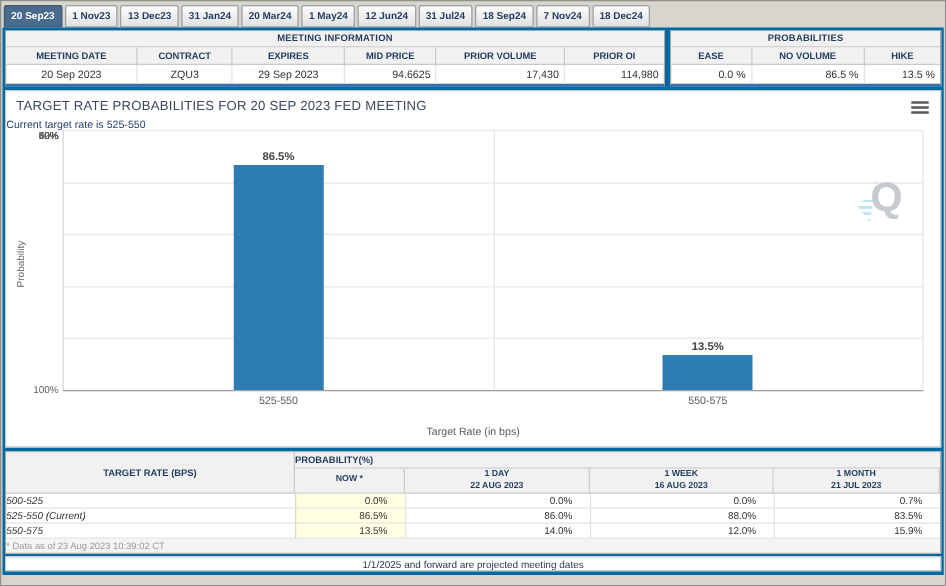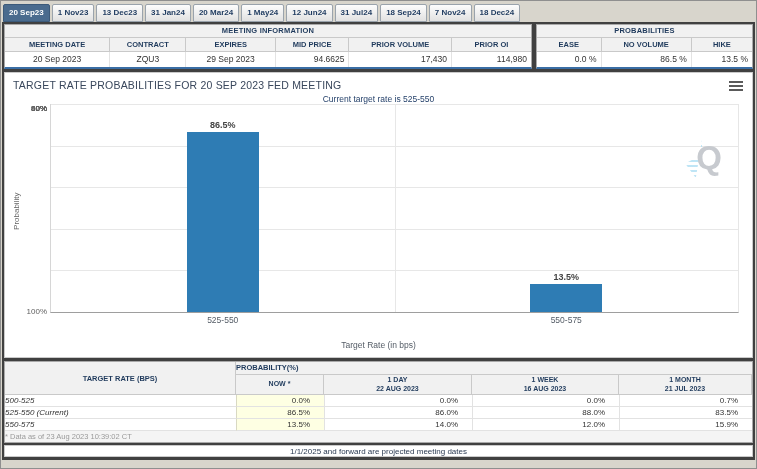--- a/index.html
+++ b/index.html
@@ -7,21 +7,21 @@
   .page { position:relative; width:755px; height:467px; border:1px solid #8f8f8f; background:#d8d5cc; overflow:hidden; }
 
   
   .tabbar { height:21px; padding:2px 2px 0 2px; display:flex; gap:2px; align-items:flex-end; box-sizing:border-box; }
   .tab { height:16px; line-height:16px; padding:0 5px; font-size:8px; font-weight:bold; color:#1e3a5f;
          background:linear-gradient(#fdfdfd,#e1e1e1); border:1px solid #9aa3ac; border-radius:2px 2px 0 0;
          white-space:nowrap; cursor:pointer; }
   .tab.selected { background:#4a6b8e; color:#fff; border-color:#3c5a7a; }
 
   
-  .content { position:absolute; top:21px; left:1px; right:1px; bottom:8px; background:#404040; padding:2px; box-sizing:border-box; }
+  .content { position:absolute; top:21px; left:1px; right:1px; bottom:8px; background:#0369a1; padding:2px; box-sizing:border-box; }
 
   
   .info-row { display:flex; gap:4px; height:45px; }
   .panel { box-sizing:border-box; border:1px solid #a9a9a9; border-bottom:2px solid #3a6ea5; background:#fff; }
   .panel.meeting { width:528px; }
   .panel.probs { flex:1; }
   .p-title { height:12px; line-height:12px; font-size:7.5px; font-weight:bold; color:#1f3a5c; text-align:center;
              background:#f1f1f1; border-bottom:1px solid #c9c9c9; letter-spacing:.2px; }
   .cells { display:flex; }
   .cells > div { box-sizing:border-box; overflow:hidden; white-space:nowrap; }
@@ -31,21 +31,21 @@
   .vals { height:15px; line-height:15px; font-size:8.5px; color:#333; }
   .vals > div { border-right:1px solid #e3e3e3; text-align:center; }
   .vals > div:last-child { border-right:none; }
   .vals > div.r { text-align:right; padding-right:4px; }
   .m-c1{width:20%} .m-c2{width:14.5%} .m-c3{width:17%} .m-c4{width:14%} .m-c5{width:19.5%} .m-c6{width:15%}
   .p-c1{width:30%} .p-c2{width:42%} .p-c3{width:28%}
 
   
   .chart-panel { position:relative; margin-top:3px; height:286px; border:1px solid #cacaca; box-sizing:border-box; background:#fff; }
   .chart-title { position:absolute; top:6px; left:8px; font-size:10.5px; color:#39475c; letter-spacing:.2px; }
-  .chart-subtitle { position:absolute; top:21px; left:0; right:0; text-align:center; font-size:8.5px; color:#26426b; }
+  .chart-subtitle { position:absolute; top:21px; left:0; right:0; text-align:left; font-size:8.5px; color:#26426b; }
   .menu-btn { position:absolute; top:8px; right:9px; width:14px; cursor:pointer; }
   .menu-btn i { display:block; height:2px; background:#5a5a5a; margin-bottom:2px; }
   .y-title { position:absolute; left:7px; top:50%; transform:translateY(-60%) rotate(180deg); writing-mode:vertical-rl;
              font-size:8px; color:#666; }
   .plot { position:absolute; left:45px; right:13px; top:31px; bottom:44px;
           border-left:1px solid #d6d6d6; border-right:1px solid #e6e6e6; border-bottom:1px solid #9e9e9e; }
   .gl { position:absolute; left:0; right:0; height:1px; background:#e7e7e7; }
   .gl:nth-of-type(1){top:0} .gl:nth-of-type(2){top:20%} .gl:nth-of-type(3){top:40%} .gl:nth-of-type(4){top:60%} .gl:nth-of-type(5){top:80%}
   .vline { position:absolute; top:0; bottom:0; left:50%; width:1px; background:#e7e7e7; }
   .ytick { position:absolute; left:-42px; width:38px; text-align:right; font-size:8px; color:#5f5f5f; }

